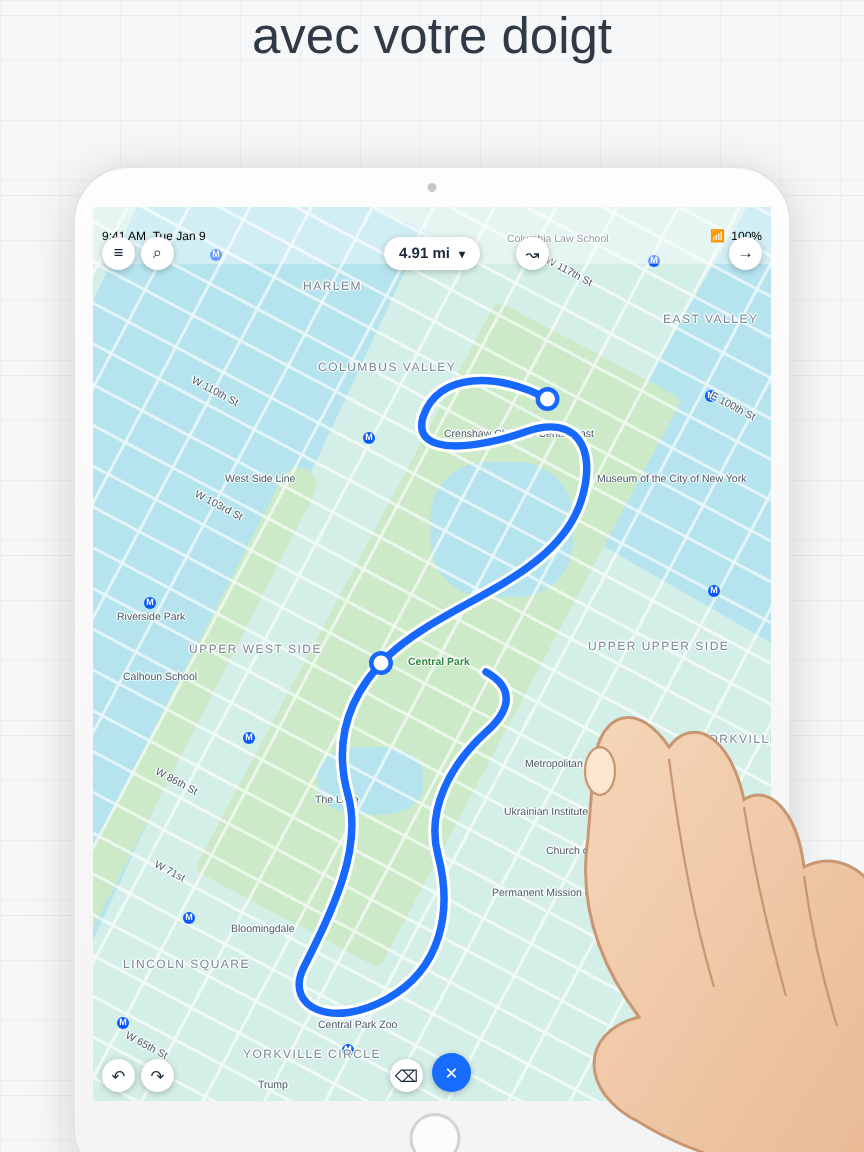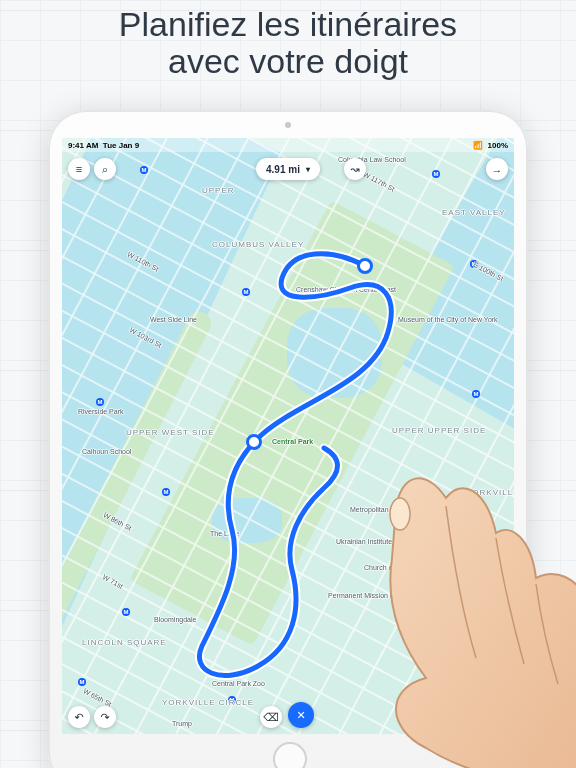--- a/index.html
+++ b/index.html
@@ -57,23 +57,22 @@
     border-radius: 2px;
     overflow: hidden;
     background: #d4efe8;
   }
 
   
   .statusbar {
     position: absolute; left:0; right:0; top:0; height:14px;
     font-size: 8px; color:#000;
     display:flex; justify-content:space-between; align-items:center;
-    padding: 0 6px;
+    padding: 12px 6px;
     background: rgba(255,255,255,.4);
-    font-weight: bold;
   }
   .statusbar .sb-right { display:flex; gap:4px; align-items:center; }
 
   
   .map {
     position:absolute; inset:0;
     overflow:hidden;
   }
   .water  { position:absolute; background:#b5e3ee; }
   .park   { position:absolute; background:#cce9c8; }
@@ -139,21 +138,20 @@
     position:absolute; right:-10px; bottom:-20px; width:260px; height:360px;
     pointer-events:none;
   }
 </style>
 </head>
 <body>
 
 <div class="bg-grid"></div>
 
 <div class="promo">
-  <div class="l1">Planifiez les itinéraires</div>
   <div class="l2">avec votre doigt</div>
 </div>
 
 <div class="ipad">
   <div class="camera"></div>
 
   <div class="screen">
 
     <div class="map">
       <div class="land"></div>
@@ -178,21 +176,21 @@
       <div class="metro" style="left:34px;  top:260px">M</div>
       <div class="metro" style="left:100px; top:350px">M</div>
       <div class="metro" style="left:60px;  top:470px">M</div>
       <div class="metro" style="left:410px; top:252px">M</div>
       <div class="metro" style="left:398px; top:352px">M</div>
       <div class="metro" style="left:16px;  top:540px">M</div>
       <div class="metro" style="left:166px; top:558px">M</div>
       <div class="metro" style="left:380px; top:522px">M</div>
       <div class="metro" style="left:408px; top:122px">M</div>
 
-      <div class="poi big" style="left:140px; top:48px">UPPER</div>
+      <div class="poi big" style="left:140px; top:48px">HARLEM</div>
       <div class="poi big" style="left:150px; top:102px">COLUMBUS VALLEY</div>
       <div class="poi big" style="left:64px;  top:290px">UPPER WEST SIDE</div>
       <div class="poi big" style="left:330px; top:288px">UPPER UPPER SIDE</div>
       <div class="poi big" style="left:404px; top:350px">YORKVILLE</div>
       <div class="poi big" style="left:20px;  top:500px">LINCOLN SQUARE</div>
       <div class="poi big" style="left:100px; top:560px">YORKVILLE CIRCLE</div>
       <div class="poi big" style="left:380px; top:70px">EAST VALLEY</div>
 
       <div class="poi" style="left:210px; top:300px; color:#2d8a3e; font-weight:600">Central Park</div>
       <div class="poi" style="left:148px; top:392px">The Lake</div>

